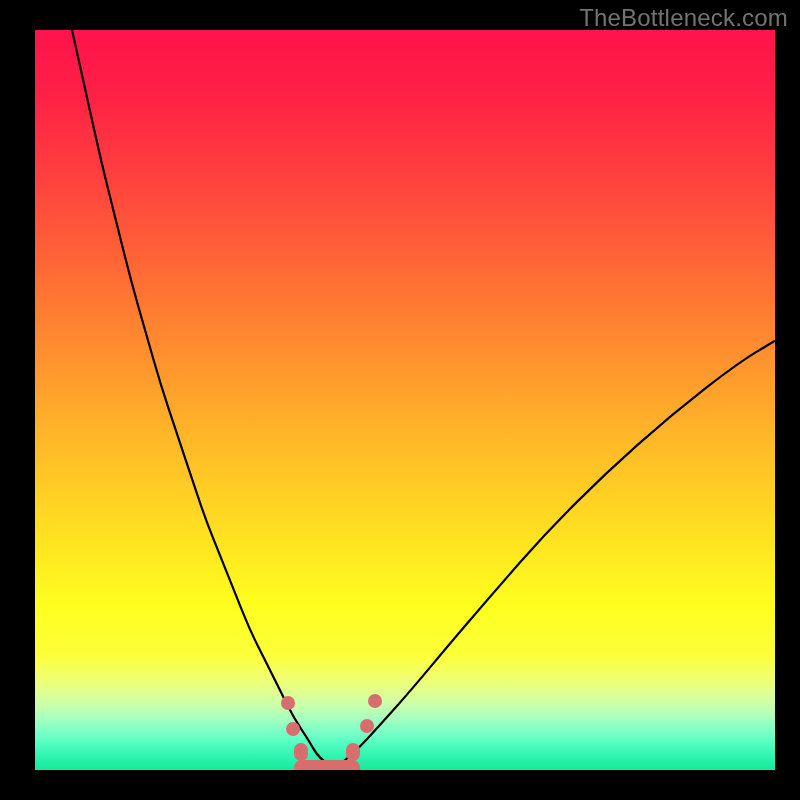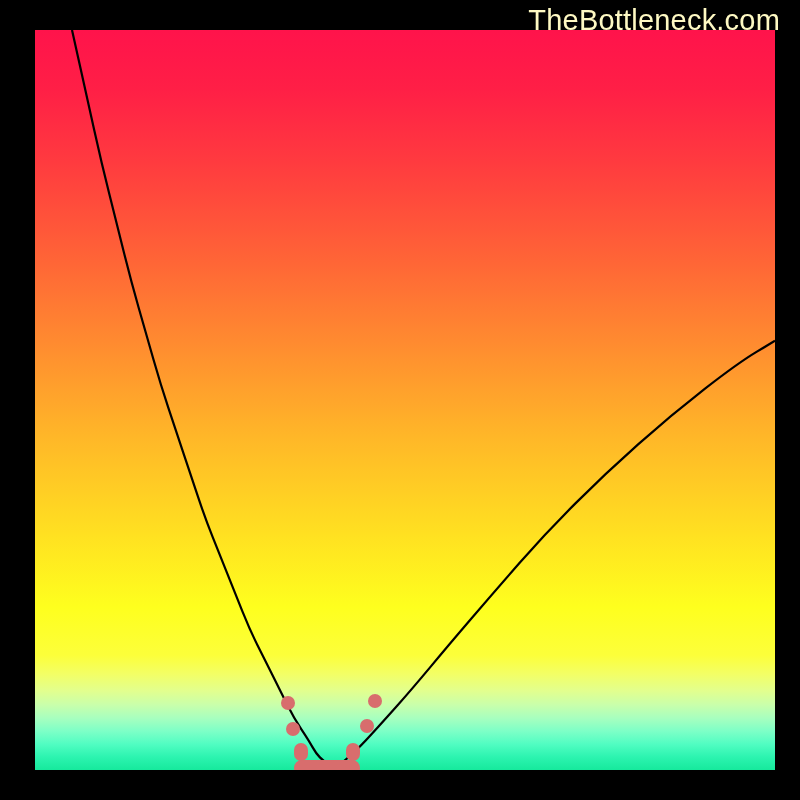--- a/index.html
+++ b/index.html
@@ -15,23 +15,23 @@
     position: absolute;
     left: 0;
     top: 0;
     width: 800px;
     height: 800px;
     background: #000;
   }
   .watermark {
     position: absolute;
     top: 4px;
-    right: 20px;
-    color: #fef9c3;
-    font-size: 29px;
+    right: 12px;
+    color: #737373;
+    font-size: 24px;
     font-weight: 500;
     letter-spacing: 0.2px;
     z-index: 10;
     user-select: none;
   }
   .plot {
     position: absolute;
     left: 35px;
     top: 30px;
     width: 740px;

